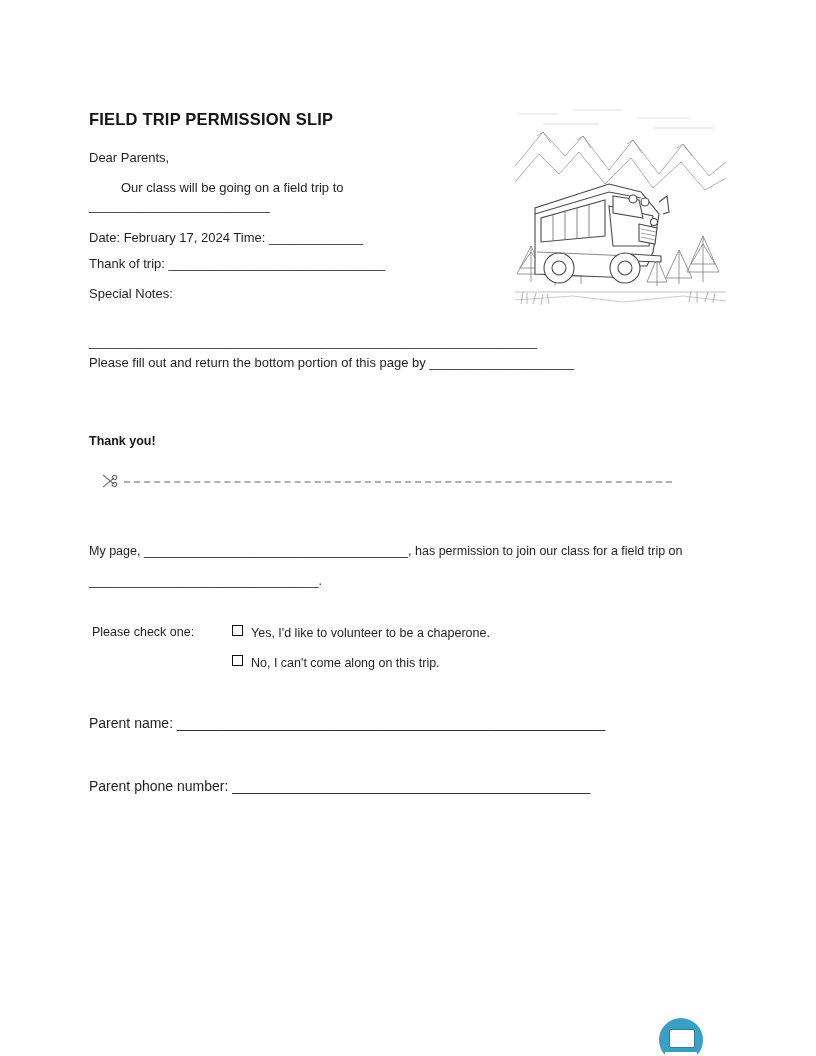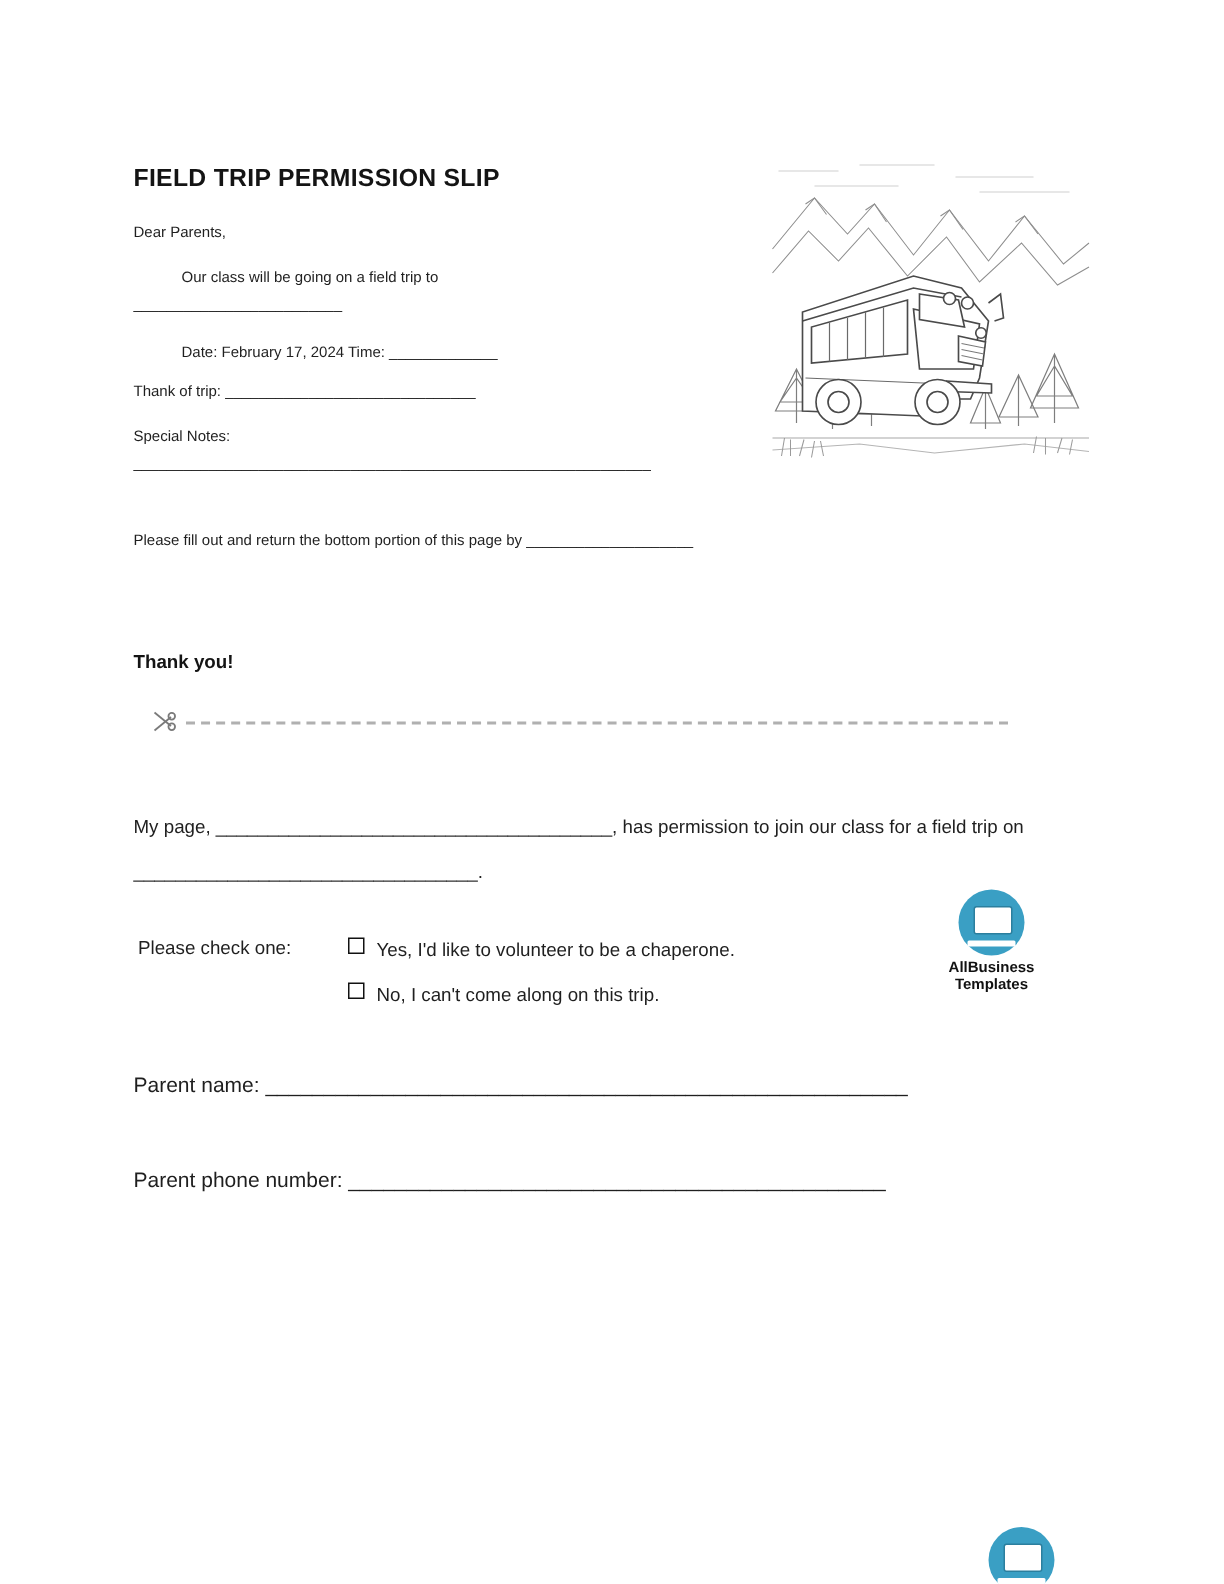--- a/index.html
+++ b/index.html
@@ -25,31 +25,31 @@
     position: absolute;
     left: 89px;
     top: 110px;
     font-size: 16.5px;
     font-weight: bold;
     letter-spacing: 0.2px;
     color: #141414;
   }
   .body-text {
     position: absolute;
-    font-size: 10px;
+    font-size: 13px;
     color: #1f1f1f;
     white-space: nowrap;
   }
   .line-dear    { left: 89px; top: 150px; }
   .line-class   { left: 89px; top: 180px; margin-left: 32px; }
   .line-blank1  { left: 89px; top: 198px; letter-spacing: 0px; }
-  .line-date    { left: 89px; top: 230px; margin-left: 32px; }
+  .line-date    { left: 89px; top: 230px; }
   .line-cost    { left: 89px; top: 256px; }
   .line-notes   { left: 89px; top: 286px; }
-  .line-rule    { left: 89px; top: 304px; }
+  .line-rule    { left: 89px; top: 334px; }
   .line-fill    { left: 89px; top: 355px; }
   .thank-you {
     position: absolute;
     left: 89px;
     top: 434px;
     font-size: 12.5px;
     font-weight: bold;
     color: #141414;
   }
 
@@ -333,28 +333,20 @@
     <span class="box"></span><span>No, I can't come along on this trip.</span>
   </div>
 
   <div class="sig-line sig-1">
     <span>Parent name:  </span><span>_______________________________________________________</span>
   </div>
   <div class="sig-line sig-2">
     <span>Parent phone number:  </span><span>______________________________________________</span>
   </div>
 
-  <div class="abt-logo">
-    <div class="disc">
-      <div class="screen"></div>
-      <div class="base"></div>
-    </div>
-    <div class="t1">AllBusiness</div>
-    <div class="t2">Templates</div>
-  </div>
 
   <div class="abt-footer">
     <div class="disc">
       <div class="screen"></div>
       <div class="base"></div>
     </div>
   </div>
 
 </div>
 

